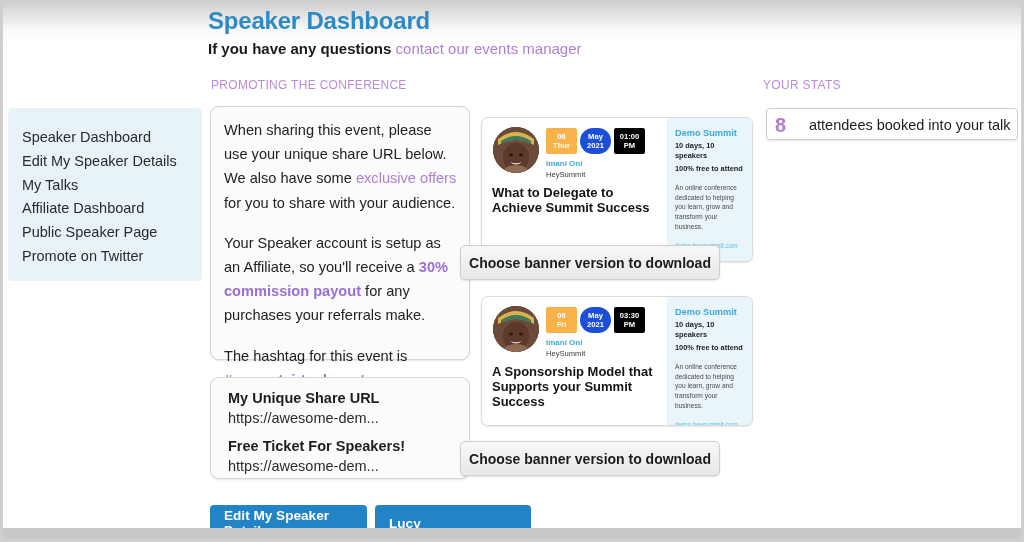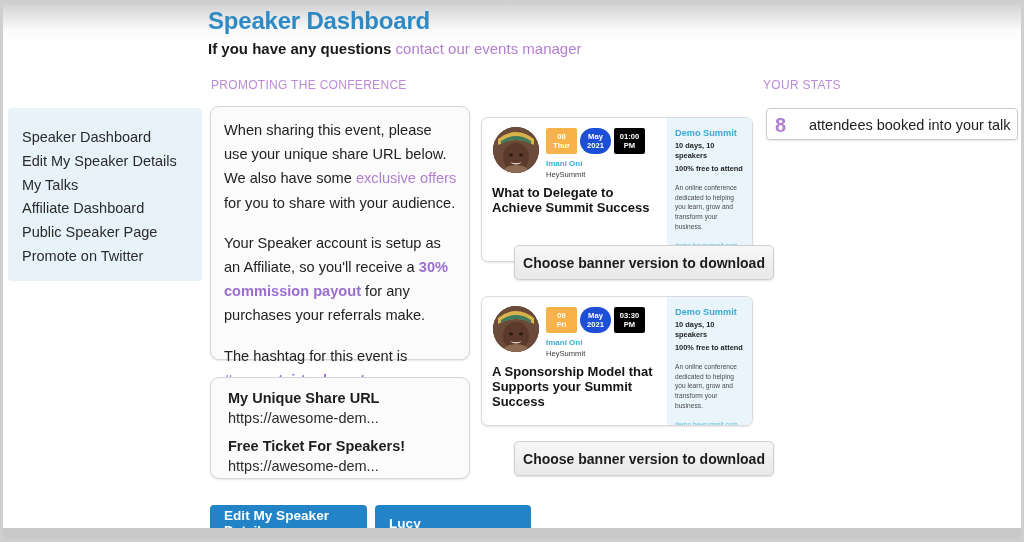--- a/index.html
+++ b/index.html
@@ -182,21 +182,21 @@
     padding: 9px 7px 0 8px;
   }
   .br-title { font-size: 9.2px; font-weight: bold; color: #3fa9d4; line-height: 12px; }
   .br-sub   { font-size: 7.4px; font-weight: bold; color: #1d1d1d; line-height: 10.4px; margin-top: 2px; }
   .br-body  { font-size: 6.6px; color: #4a4a4a; line-height: 9.6px; margin-top: 9px; }
   .br-url   { font-size: 6.4px; color: #5ec0e0; line-height: 9px; margin-top: 10px; }
 
   
   .download-btn {
     position: absolute;
-    left: 511px;
+    left: 457px;
     width: 260px; height: 35px;
     background: #f0f0f0;
     background-image: linear-gradient(to bottom, #f7f7f7, #e8e8e8);
     border: 1px solid #cfcfcf;
     border-radius: 5px;
     box-shadow: 0 1px 2px rgba(0,0,0,0.12);
     font-size: 14px;
     font-weight: bold;
     color: #1c1c1c;
     display: flex; align-items: center; justify-content: center;

